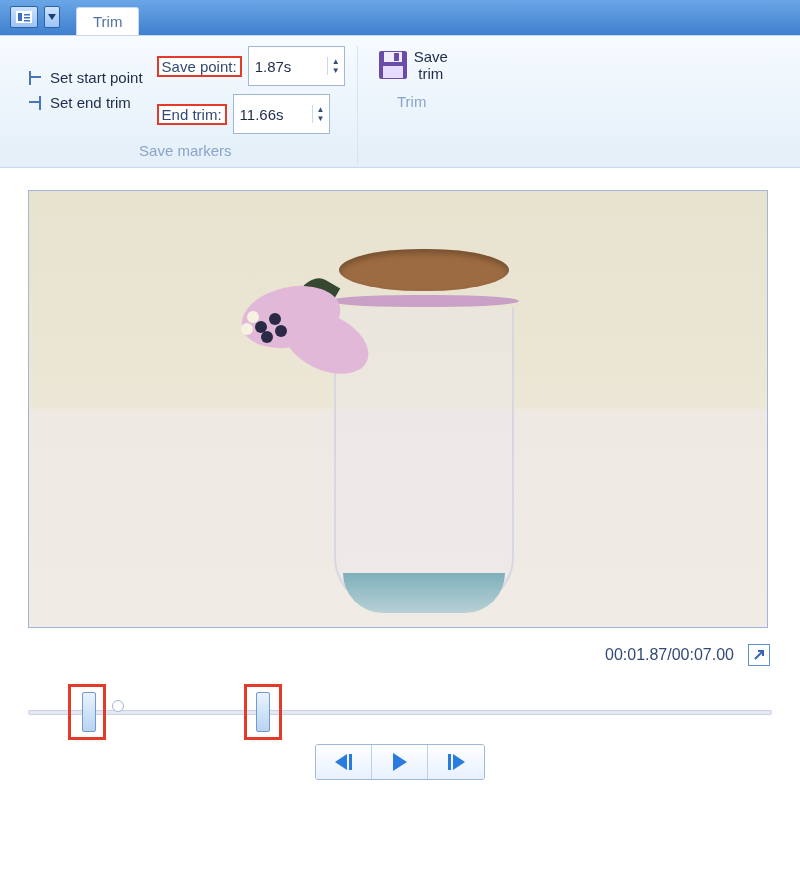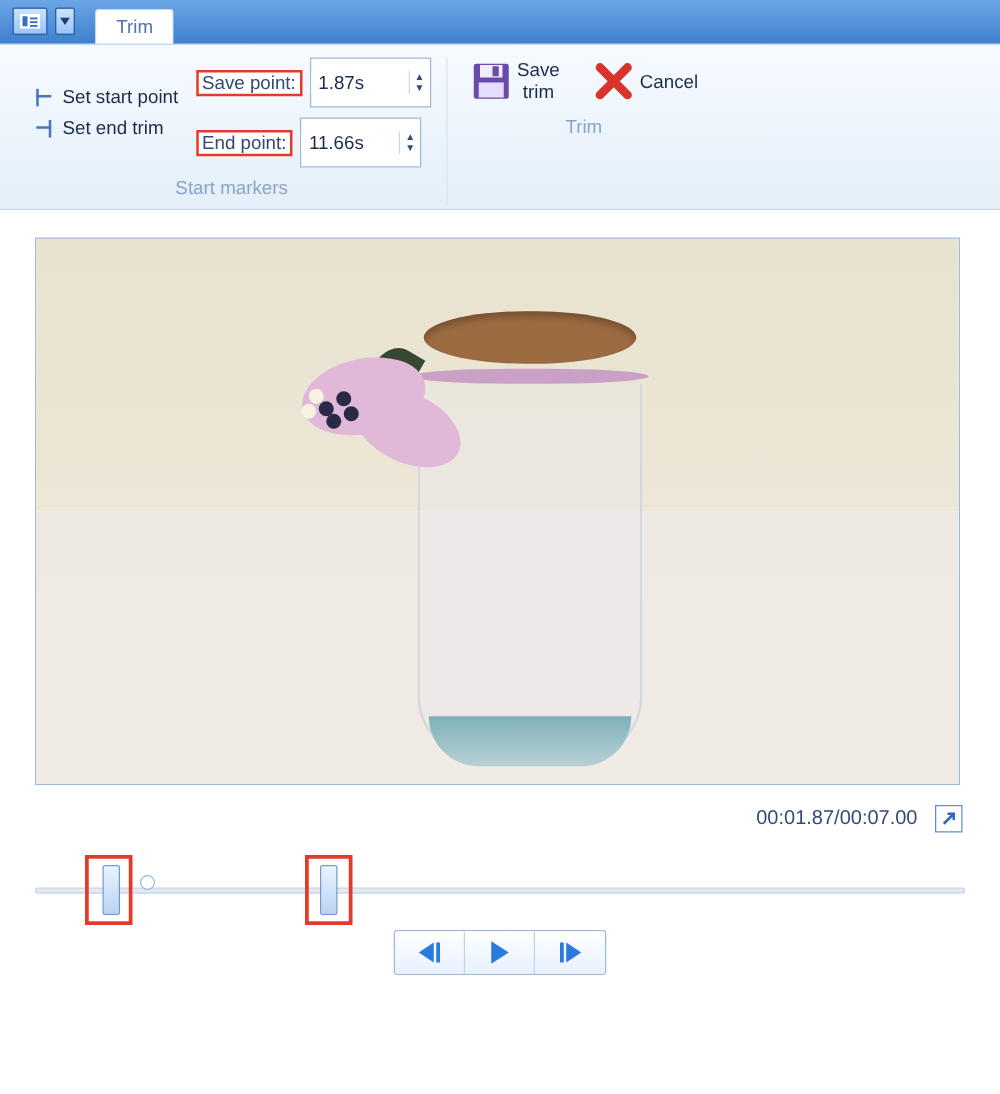--- a/index.html
+++ b/index.html
@@ -106,51 +106,45 @@
           <span class="pointlabel">Save point:</span>
           <div class="spinbox">
             <input value="1.87s" style="">
             <div class="spinarrows">
               <span>▲</span>
               <span>▼</span>
             </div>
           </div>
         </div>
         <div class="labelrow">
-          <span class="pointlabel">End point:</span>
+          <span class="pointlabel">End trim:</span>
           <div class="spinbox">
             <input value="11.66s" style="">
             <div class="spinarrows">
               <span>▲</span>
               <span>▼</span>
             </div>
           </div>
         </div>
       </div>
     </div>
-    <div class="groupcap">Start markers</div>
+    <div class="groupcap">Save markers</div>
   </div>
 
   <div class="group last">
     <div class="group-body">
       <div class="bigbtn">
         <svg width="34" height="34">
             <rect x="3" y="3" width="28" height="28" fill="#6b4ba9" rx="2"></rect>
             <rect x="8" y="4" width="18" height="10" fill="#f1ecff"></rect>
             <rect x="18" y="5" width="5" height="8" fill="#6b4ba9"></rect>
             <rect x="7" y="18" width="20" height="12" fill="#e6dcff"></rect>
           </svg>
         <div class="lbl" style="white-space:pre-line">Save
 trim</div>
-      </div>
-      <div class="bigbtn">
-        <svg width="34" height="34">
-            <path d="M6 6 L28 28 M28 6 L6 28" stroke="#d9342b" stroke-width="7" stroke-linecap="round"></path>
-          </svg>
-        <div class="lbl">Cancel</div>
       </div>
     </div>
     <div class="groupcap">Trim</div>
   </div>
 </div>
 
 <div class="preview-wrap">
   <div class="preview">
     <div class="bg-top"></div>
       <div class="bg-bot"></div>

